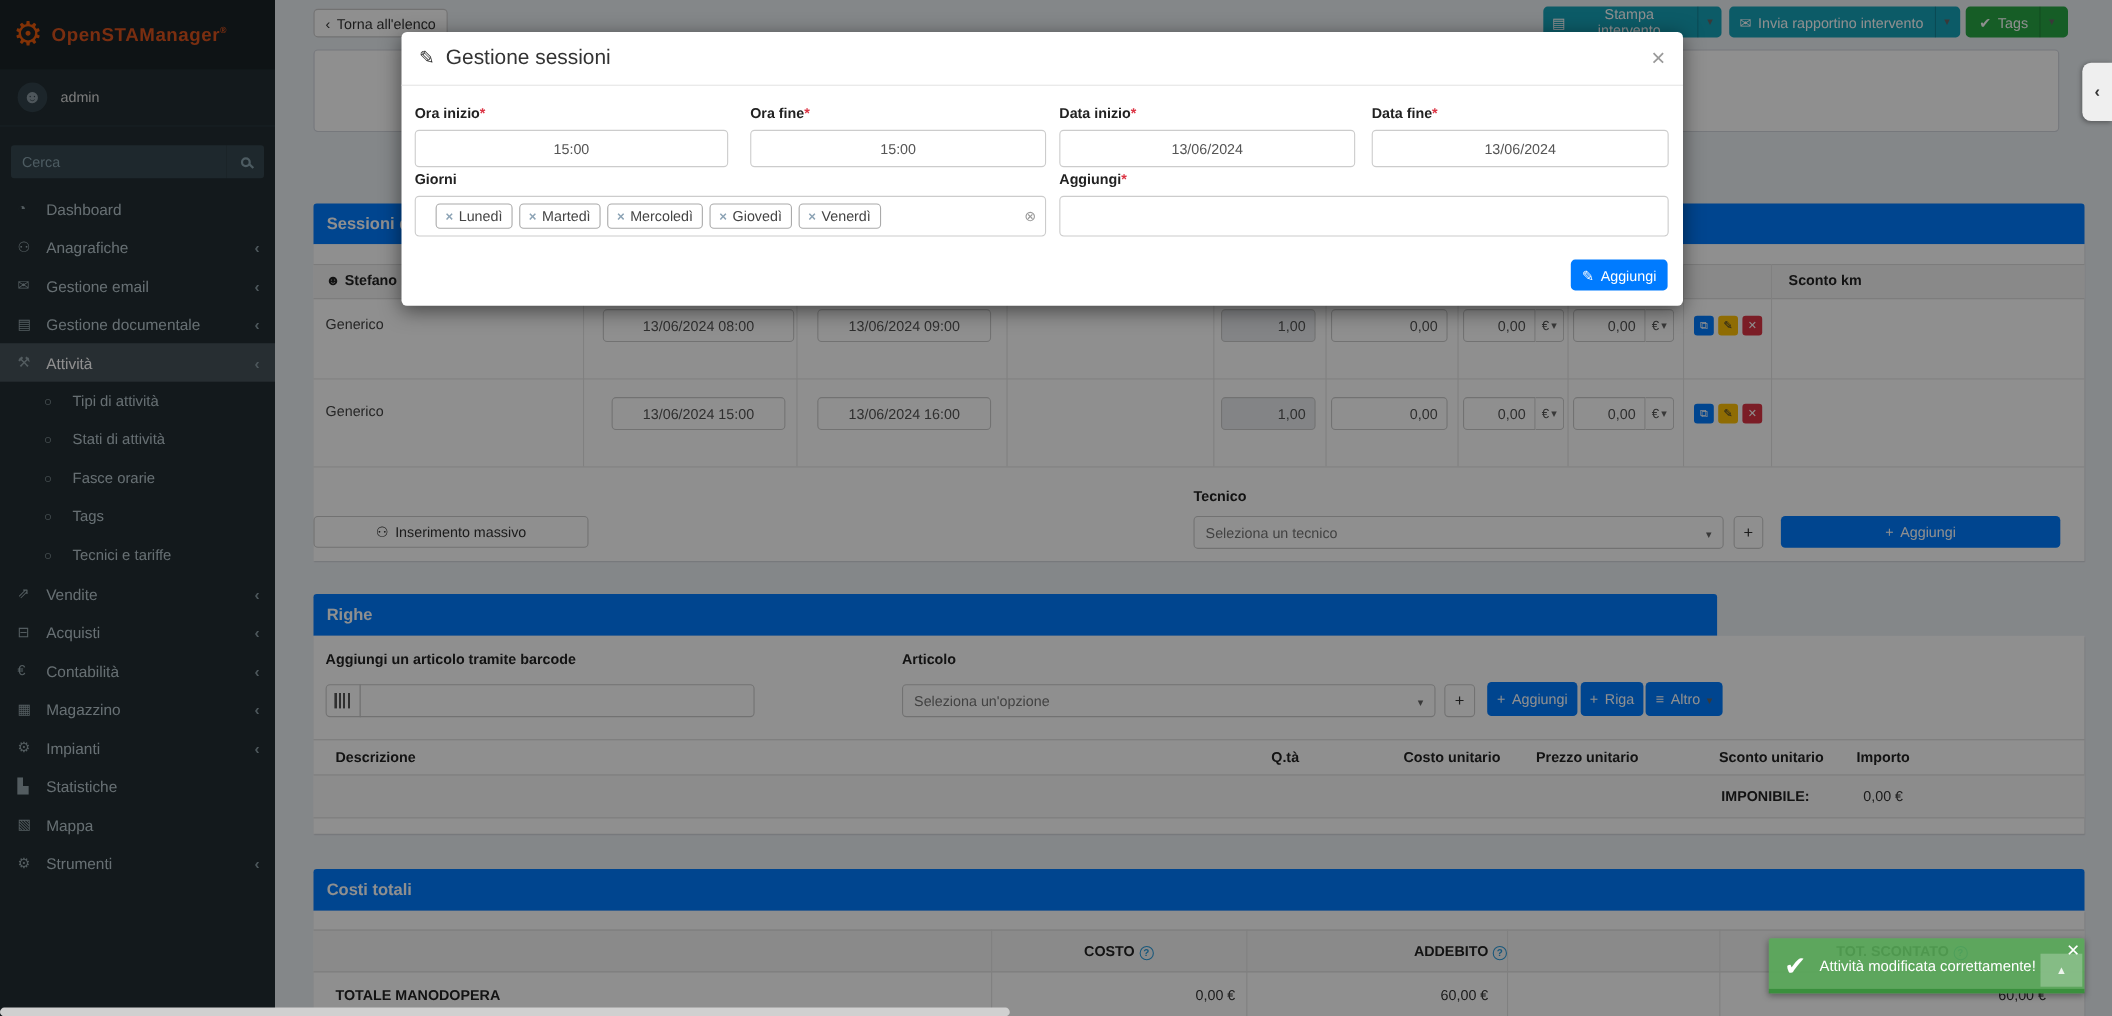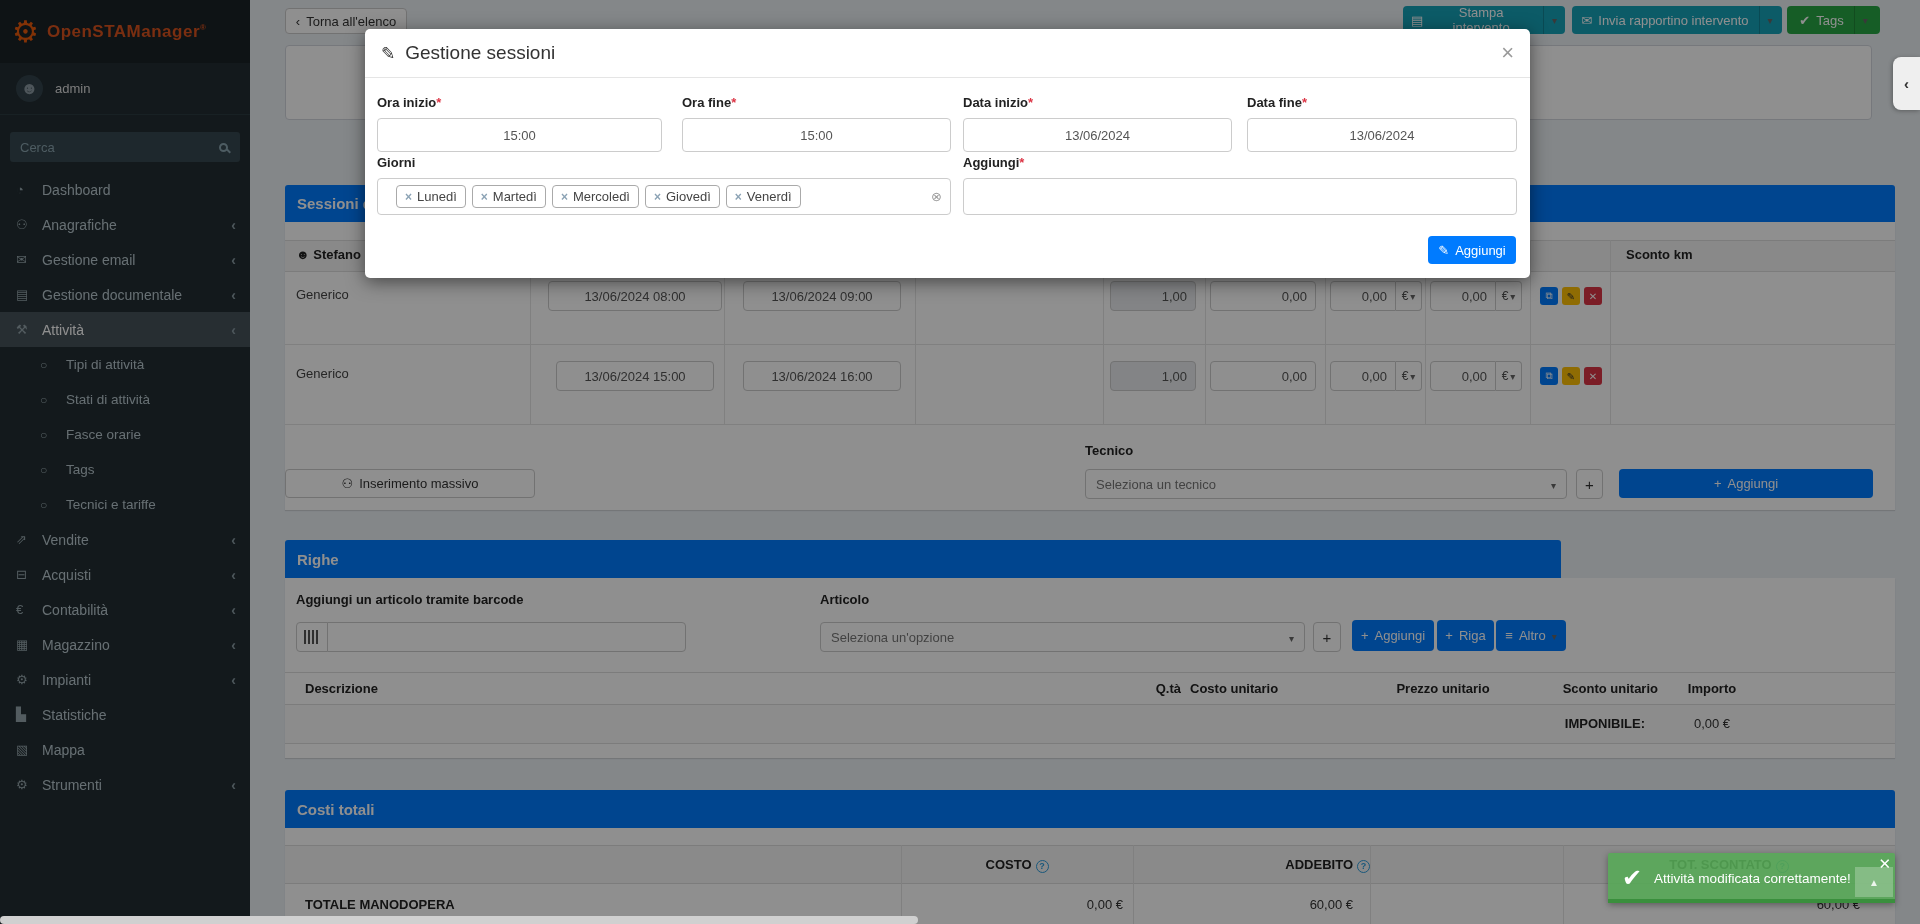--- a/index.html
+++ b/index.html
@@ -288,21 +288,21 @@
 </button>
 <button class="btn btn-pri" style="left:1496px;top:620px;width:70px;height:31px">
   <span>≡</span>
     <span>Altro</span>
     <span class="car"></span>
 </button>
 
 <div class="hline" style="left:285px;top:672px;width:1610px"></div>
 <span class="hdr" style="left:305px;top:681px">Descrizione</span>
 <span class="hdr" style="left:1085px;top:681px;width:96px;text-align:right">Q.tà</span>
-<span class="hdr" style="left:1190px;top:681px;width:174px;text-align:left">Costo unitario</span>
+<span class="hdr" style="left:1190px;top:681px;width:174px;text-align:right">Costo unitario</span>
 <span class="hdr" style="left:1364px;top:681px;width:158px;text-align:center">Prezzo unitario</span>
 <span class="hdr" style="left:1522px;top:681px;width:136px;text-align:right">Sconto unitario</span>
 <span class="hdr" style="left:1658px;top:681px;width:108px;text-align:center">Importo</span>
 <div class="abs" style="left:285px;top:704px;width:1610px;height:40px;background:#fafafa;border-top:1px solid #ddd;border-bottom:1px solid #ddd"></div>
 <span class="hdr" style="left:1445px;top:716px;width:200px;text-align:right">IMPONIBILE:</span>
 <span class="abs" style="left:1658px;top:716px;width:108px;text-align:center;font-size:13px;color:#333">0,00 €</span>
 
 <div class="band" style="left:285px;top:790px;width:1610px;height:38px">
     <span>Costi totali</span>
   </div>

